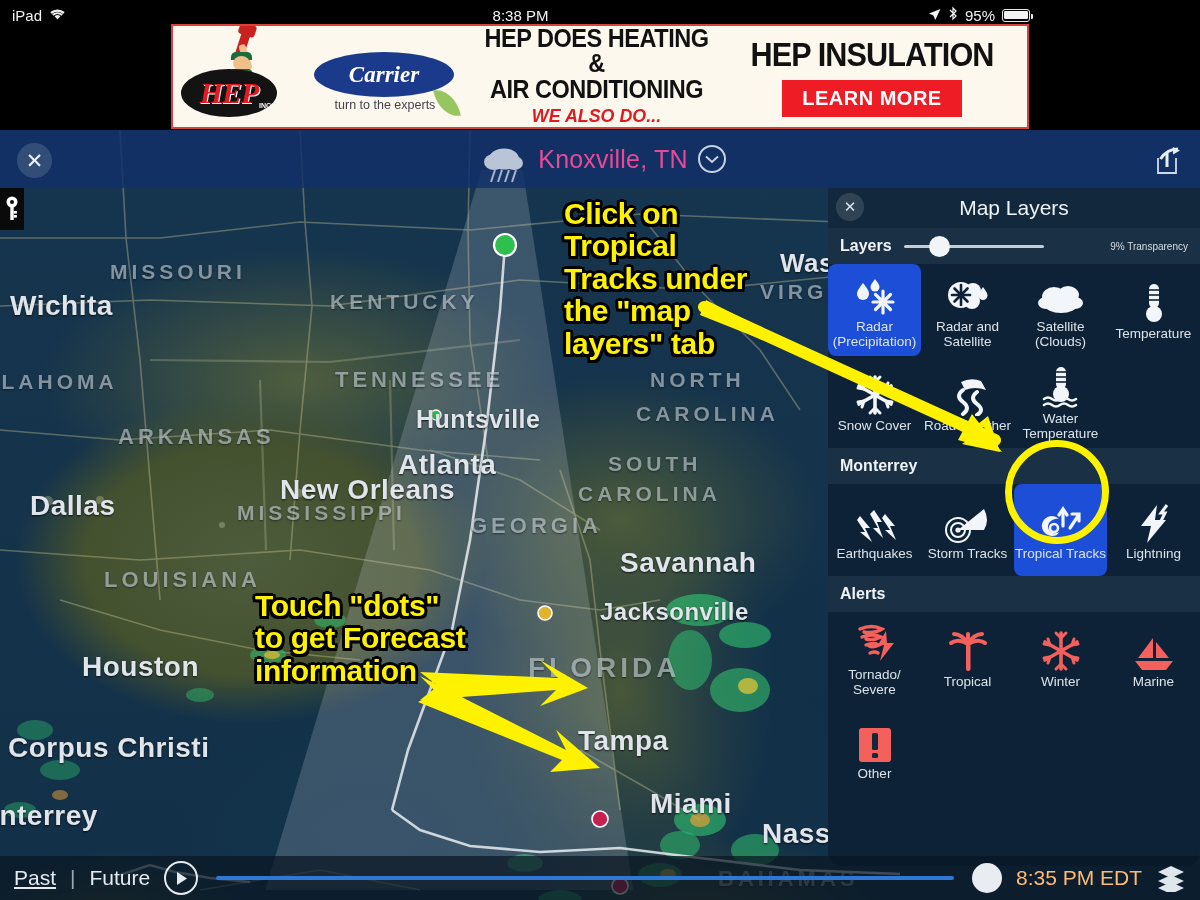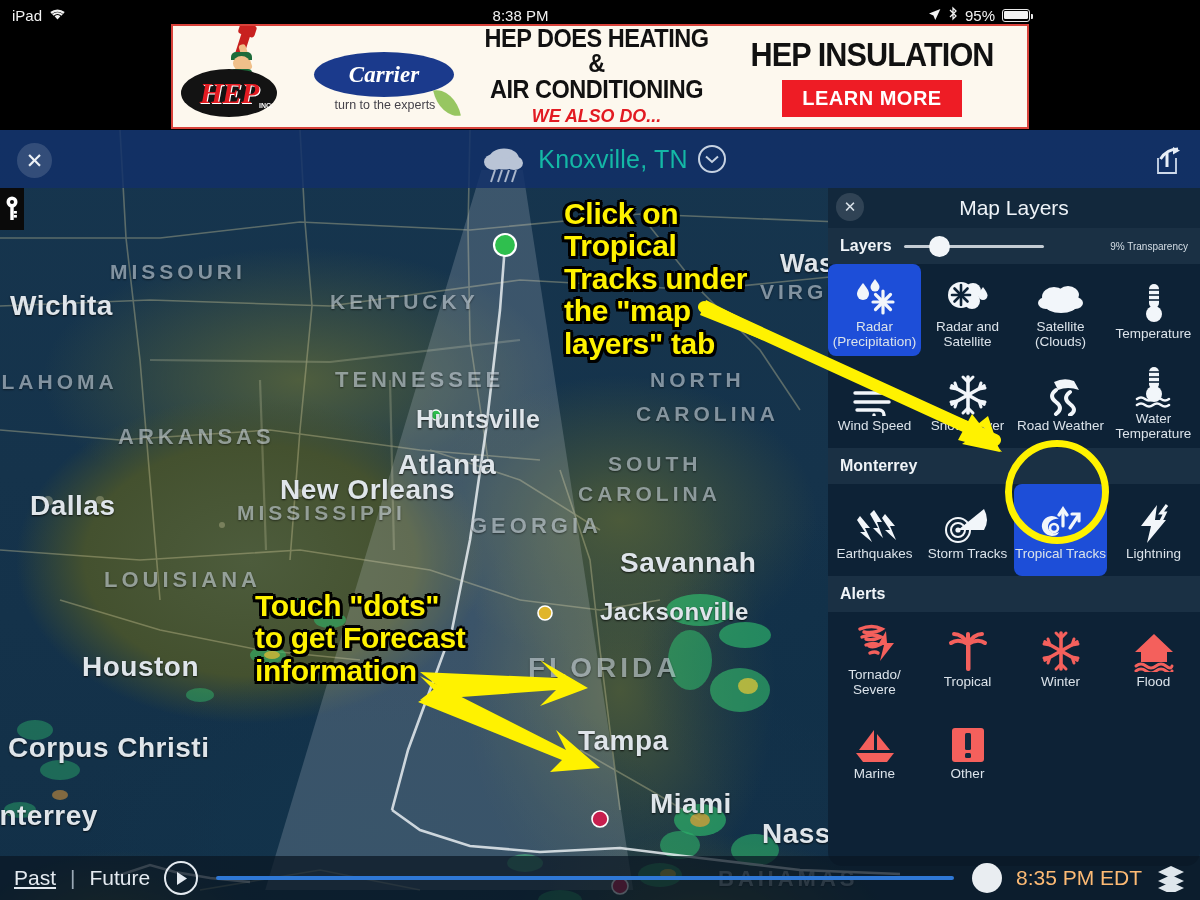--- a/index.html
+++ b/index.html
@@ -132,21 +132,21 @@
     position: absolute; left: 17px; top: 13px; width: 35px; height: 35px;
     border-radius: 50%; background: rgba(255,255,255,.14);
     display: flex; align-items: center; justify-content: center;
     color: #eef2f6; font-size: 21px; font-weight: 300;
   }
   .hdr-center {
     position: absolute; left: 0; right: 0; display: flex; align-items: center;
     justify-content: center; gap: 10px; height: 58px;
   }
   .hdr-wx-icon { width: 54px; height: 48px; position: relative; margin-top: 4px; }
-  .hdr-title { color: #14b8a6; font-size: 25px; letter-spacing: .2px; }
+  .hdr-title { color: #ec4899; font-size: 25px; letter-spacing: .2px; }
   .hdr-chev {
     width: 28px; height: 28px; border-radius: 50%; border: 2px solid #c6d2e2;
     display: flex; align-items: center; justify-content: center;
   }
   .hdr-share { position: absolute; right: 18px; top: 16px; width: 30px; height: 30px; }
 
   
   .key-chip {
     position: absolute; left: 0; top: 188px; width: 24px; height: 42px;
     background: #0a0a0a; z-index: 25;
@@ -556,32 +556,20 @@
                 <line x1="9" y1="8" x2="19" y2="8"></line>
                 <line x1="9" y1="13" x2="19" y2="13"></line>
                 <line x1="9" y1="18" x2="19" y2="18"></line>
               </g>
             </svg>
           </div>
           <div class="tile-label">Temperature</div>
         </div>
         <div class="tile">
           <div class="tile-icon">
-            <svg width="48" height="32" viewBox="0 0 48 32">
-              <g stroke="#f2f6fa" stroke-width="3.4" fill="none" stroke-linecap="round">
-                <path d="M4 9 H30 a5 5 0 1 0-5-5"></path>
-                <path d="M4 18 H38"></path>
-                <path d="M6 26 H28 a5 5 0 1 1-5 5"></path>
-              </g>
-            </svg>
-          </div>
-          <div class="tile-label">Wind Speed</div>
-        </div>
-        <div class="tile">
-          <div class="tile-icon">
             <svg width="42" height="42" viewBox="0 0 42 42">
               <g stroke="#f2f6fa" stroke-width="3.6" stroke-linecap="round">
                 <line x1="21" y1="3" x2="21" y2="39"></line>
                 <line x1="5" y1="12" x2="37" y2="30"></line>
                 <line x1="5" y1="30" x2="37" y2="12"></line>
               </g>
               <g stroke="#f2f6fa" stroke-width="3" stroke-linecap="round">
                 <path d="M21 8 L16 3 M21 8 L26 3 M21 34 L16 39 M21 34 L26 39"></path>
                 <path d="M10 15 L4 14 M10 15 L8 9 M32 27 L38 28 M32 27 L34 33"></path>
                 <path d="M10 27 L4 28 M10 27 L8 33 M32 15 L38 14 M32 15 L34 9"></path>
@@ -713,32 +701,20 @@
                 <line x1="5" y1="30" x2="37" y2="12"></line>
               </g>
               <g stroke="#f4605c" stroke-width="3" stroke-linecap="round">
                 <path d="M21 8 L16 3 M21 8 L26 3 M21 34 L16 39 M21 34 L26 39"></path>
                 <path d="M10 15 L4 14 M10 15 L8 9 M32 27 L38 28 M32 27 L34 33"></path>
                 <path d="M10 27 L4 28 M10 27 L8 33 M32 15 L38 14 M32 15 L34 9"></path>
               </g>
             </svg>
           </div>
           <div class="tile-label">Winter</div>
-        </div>
-        <div class="tile">
-          <div class="tile-icon">
-            <svg width="42" height="40" viewBox="0 0 42 40">
-              <path d="M21 2 L40 20 L34 20 L34 30 L8 30 L8 20 L2 20 Z" fill="#f4605c"></path>
-              <g stroke="#f4605c" stroke-width="3" fill="none" stroke-linecap="round">
-                <path d="M3 34 q5-4 10 0 t10 0 t10 0 t6 0"></path>
-                <path d="M3 39 q5-4 10 0 t10 0 t10 0 t6 0"></path>
-              </g>
-            </svg>
-          </div>
-          <div class="tile-label">Flood</div>
         </div>
         <div class="tile">
           <div class="tile-icon">
             <svg width="44" height="36" viewBox="0 0 44 36">
               <path d="M21 2 L21 22 L6 22 Z" fill="#f4605c"></path>
               <path d="M24 6 L24 22 L37 22 Z" fill="#f4605c"></path>
               <path d="M3 25 L41 25 L34 34 L10 34 Z" fill="#f4605c"></path>
             </svg>
           </div>
           <div class="tile-label">Marine</div>

